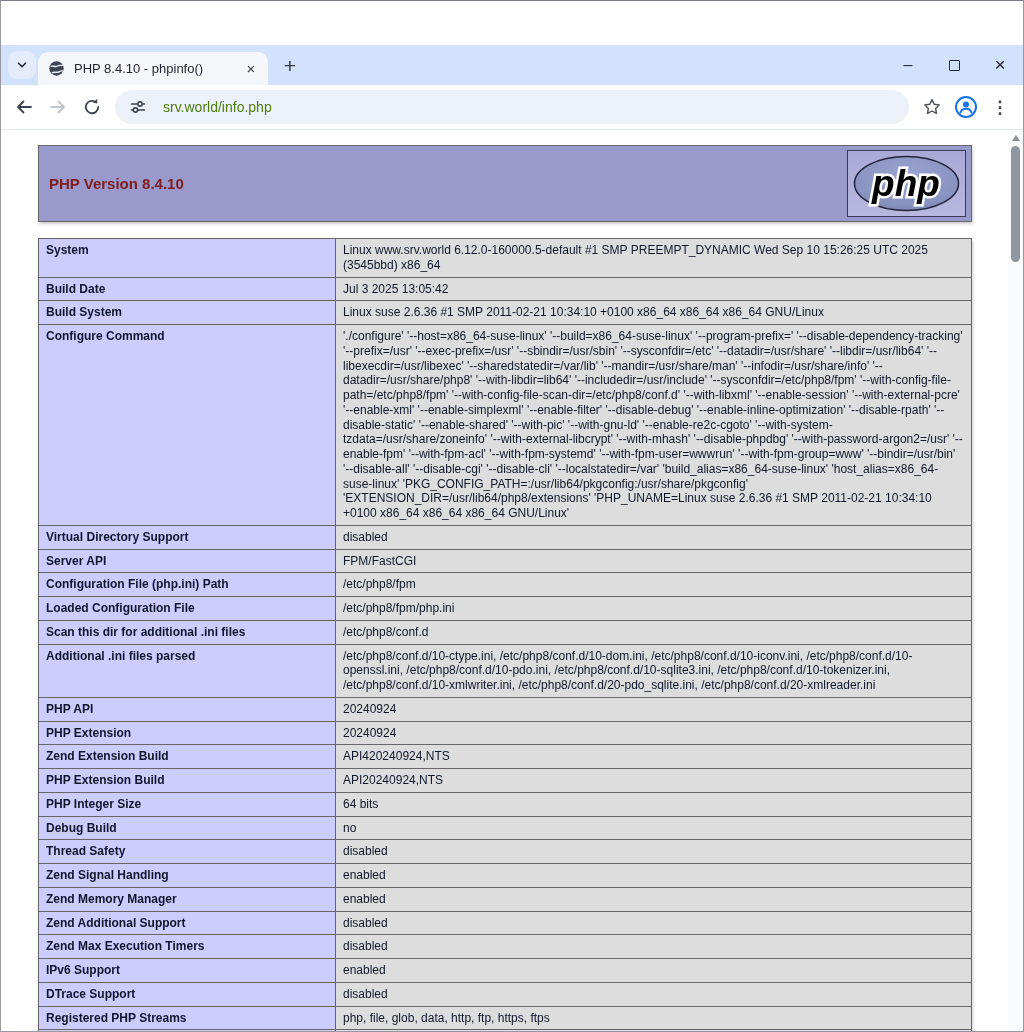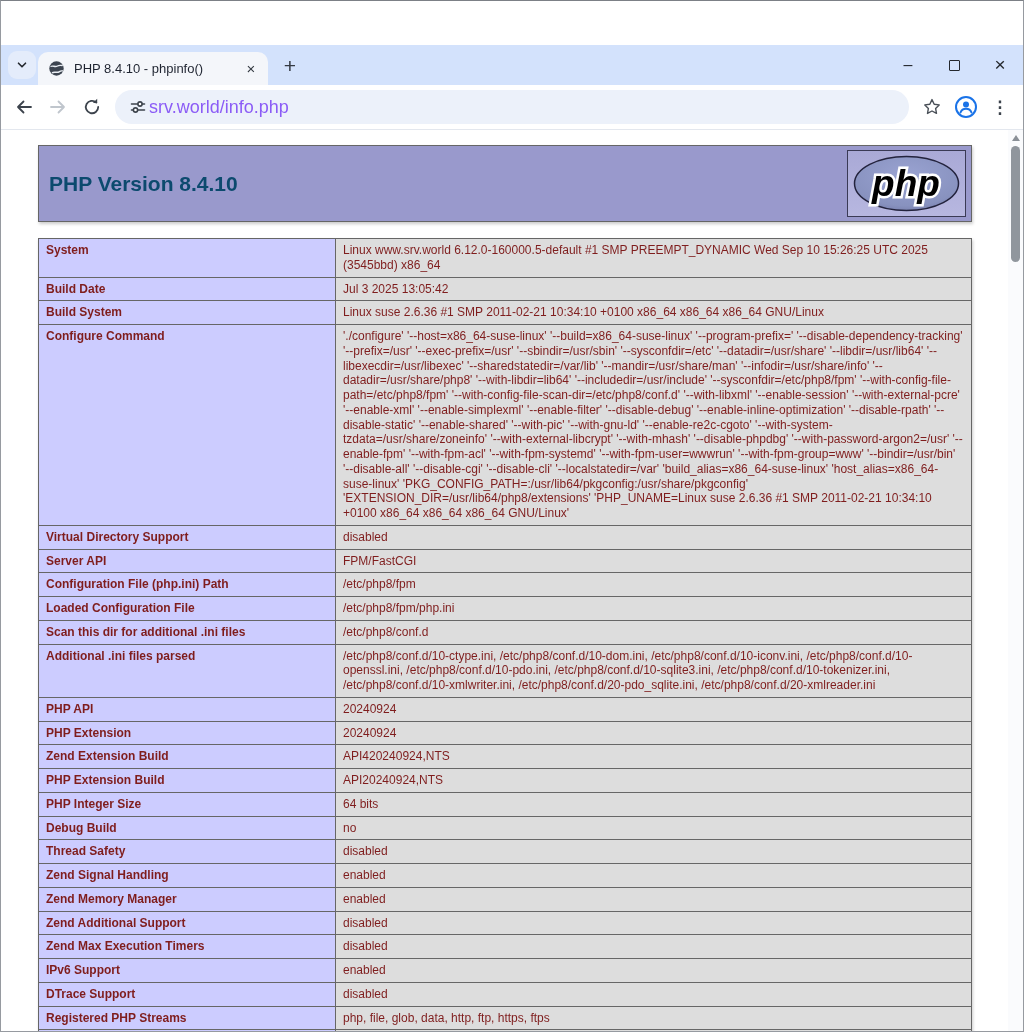--- a/index.html
+++ b/index.html
@@ -38,33 +38,33 @@
   .wc-min{font-size:16px;}
   .wc-max span{display:block;width:11px;height:11px;border:1.6px solid #24282e;border-radius:1px;}
   .wc-close{font-size:19px;}
 
   
   .toolbar{height:45px;background:var(--toolbar-bg);display:flex;align-items:center;
     border-bottom:1px solid #e3e7ee;padding:0 6px;}
   .navbtn{width:34px;height:34px;border-radius:50%;display:flex;align-items:center;justify-content:center;cursor:pointer;flex:0 0 auto;}
   .omnibox{flex:1 1 auto;height:34px;background:var(--omnibox-bg);border-radius:17px;
     display:flex;align-items:center;padding:0 14px;margin:0 6px;cursor:text;}
-  .omni-url{font-size:18px;color:#8b5cf6;margin-left:2px;}
+  .omni-url{font-size:14px;color:#4d7c0f;margin-left:16px;}
   .toolbar .right-icons{display:flex;align-items:center;flex:0 0 auto;}
 
   
   .pagearea{position:relative;height:945px;background:#fff;}
   .content{width:934px;margin:0 auto;padding-top:15px;transform:translateX(-7px);}
   .hdr-table{width:934px;background:var(--header-bg);border:1px solid var(--cell-border);
     box-shadow:1px 2px 3px #ccc;display:flex;align-items:center;justify-content:space-between;
     padding:4px 5px;height:77px;margin-bottom:16px;}
-  .hdr-table h1{font-size:21px;font-weight:bold;color:#0c4a6e;padding-left:5px;}
+  .hdr-table h1{font-size:15px;font-weight:bold;color:#7f1d1d;padding-left:5px;}
   .info-table{width:934px;border-collapse:collapse;box-shadow:1px 2px 3px #ccc;}
   .info-table td{border:1px solid var(--cell-border);font-size:12px;line-height:1.23;
-    vertical-align:baseline;padding:4px 7px;word-wrap:break-word;color:#7f1d1d;}
+    vertical-align:baseline;padding:4px 7px;word-wrap:break-word;color:#0f172a;}
   td.e{background:var(--label-bg);width:297px;font-weight:bold;}
   td.v{background:var(--value-bg);max-width:610px;}
 
   
   .scrollbar{position:absolute;top:0;right:0;width:15px;height:945px;background:#fafbfd;}
   .sb-arrow{position:absolute;left:0;width:15px;height:14px;display:flex;align-items:center;justify-content:center;}
   .sb-up{top:1px;}
   .sb-down{bottom:2px;}
   .tri-up{width:0;height:0;border-left:4px solid transparent;border-right:4px solid transparent;border-bottom:6px solid #8a9097;}
   .tri-down{width:0;height:0;border-left:4px solid transparent;border-right:4px solid transparent;border-top:6px solid #8a9097;}

